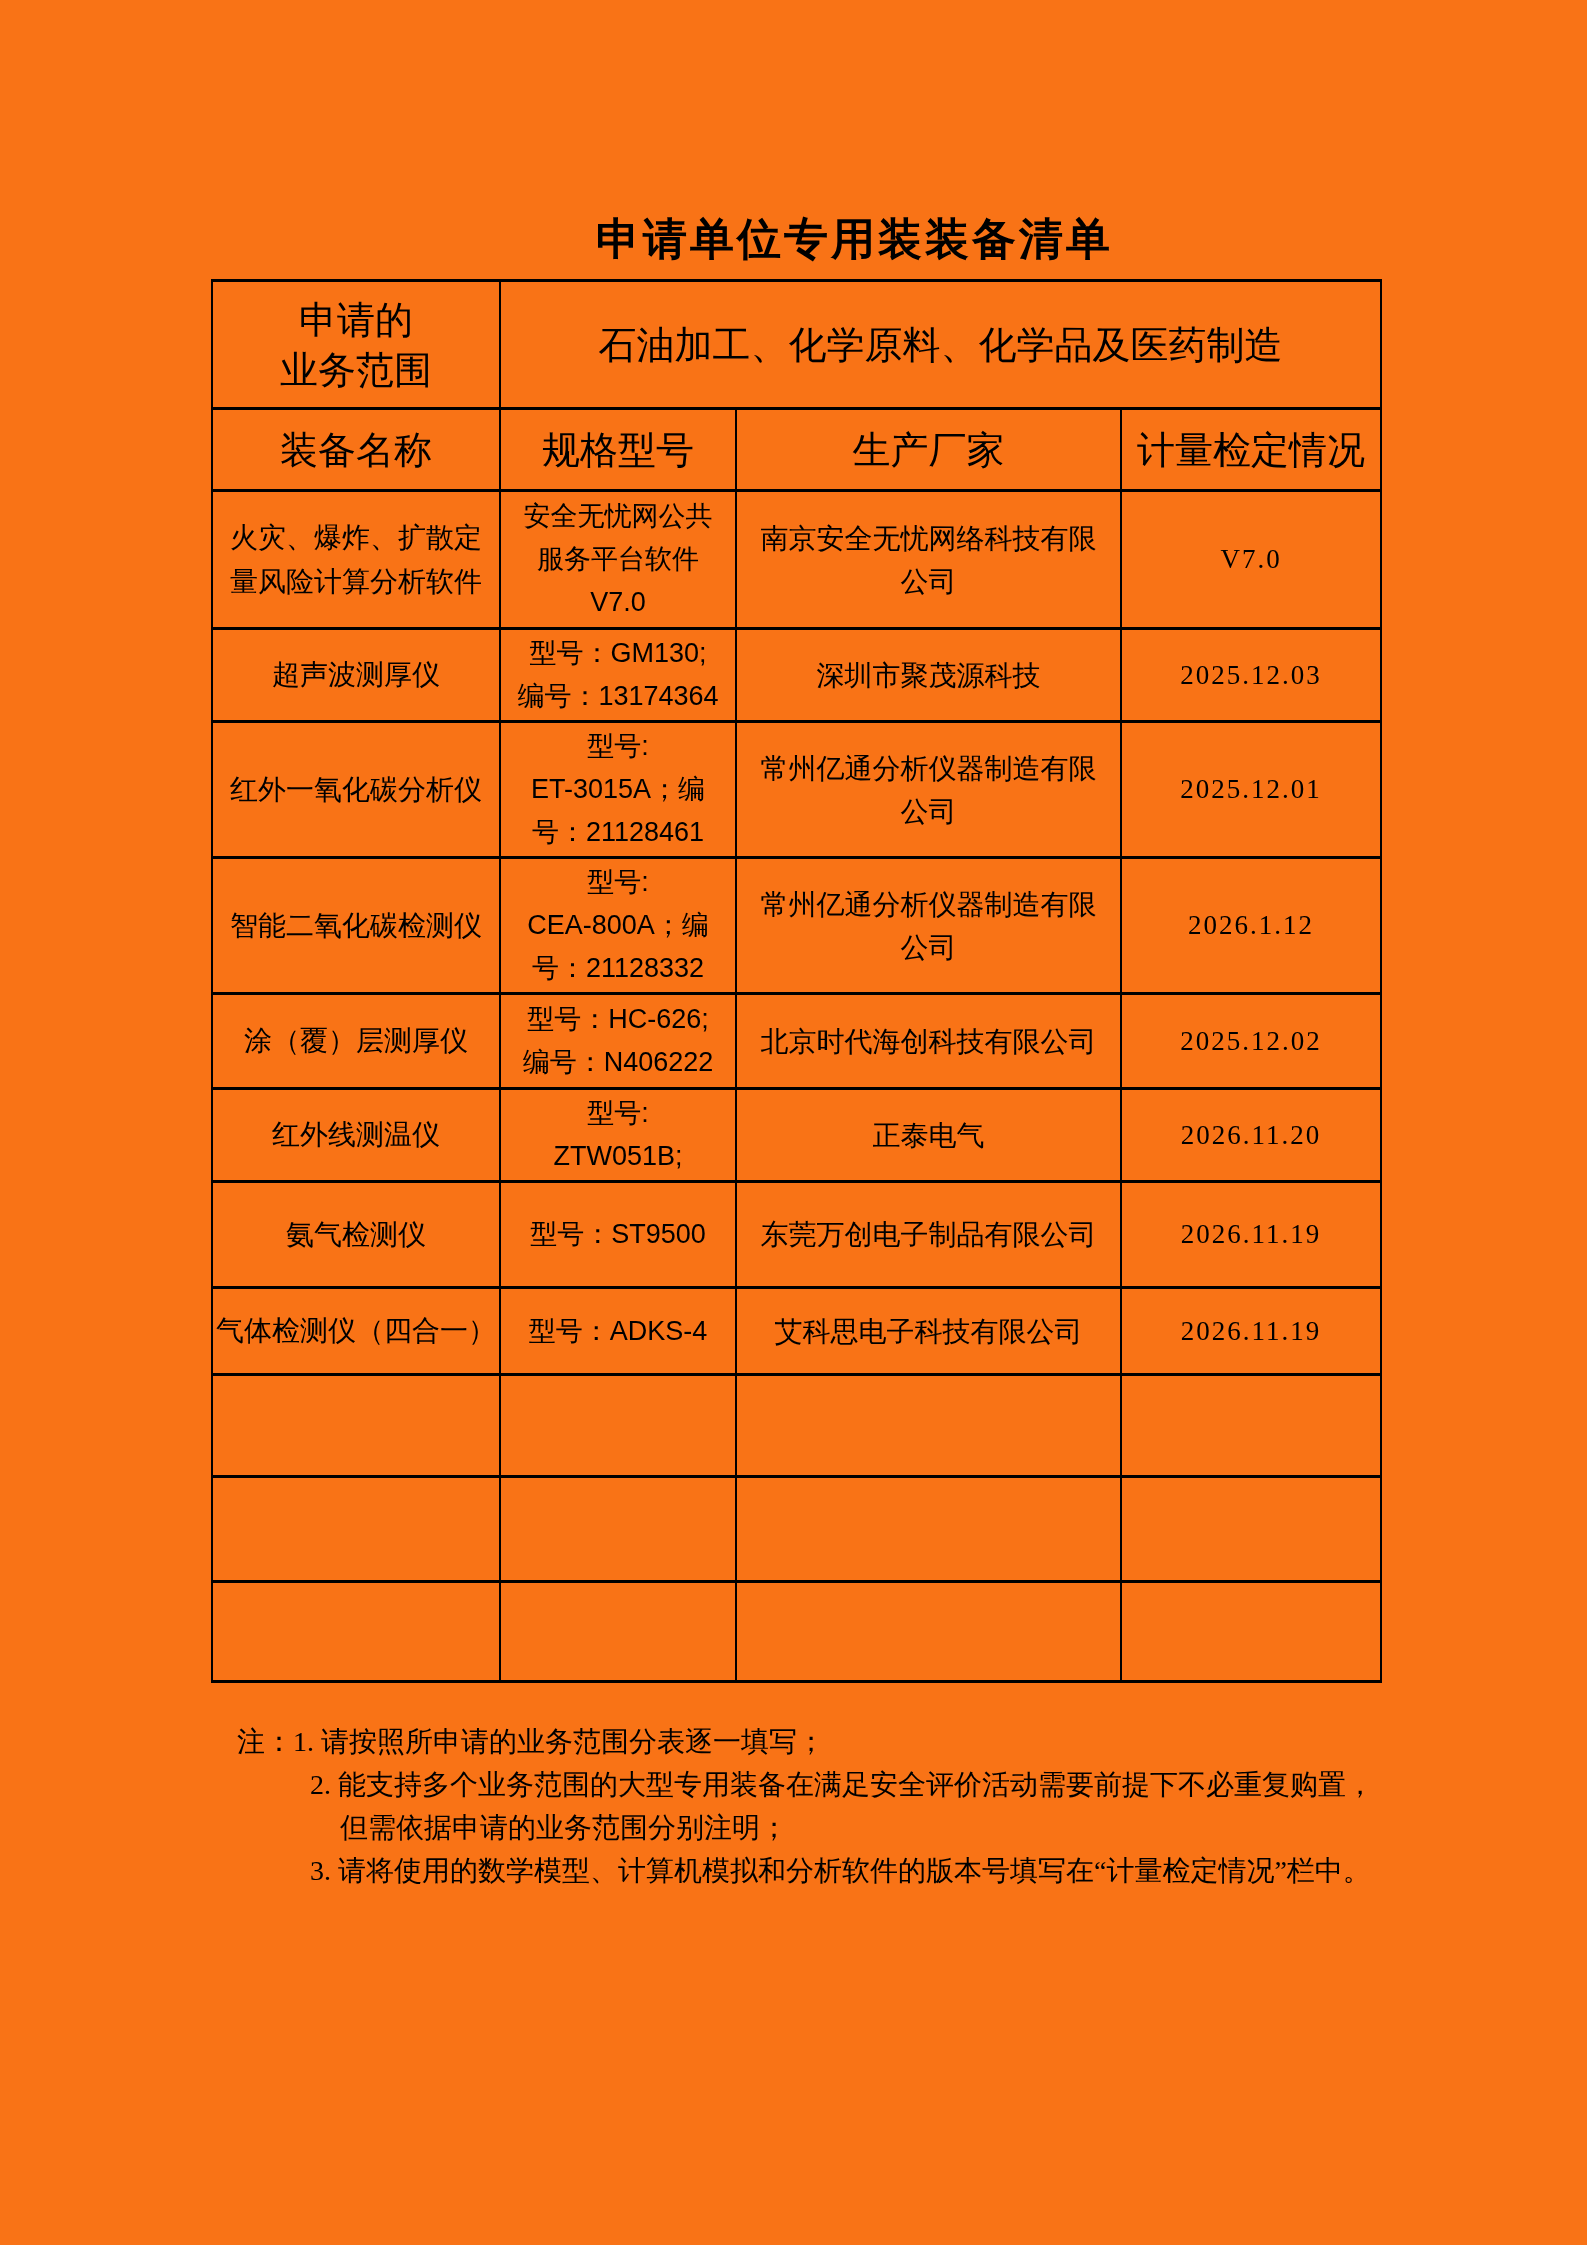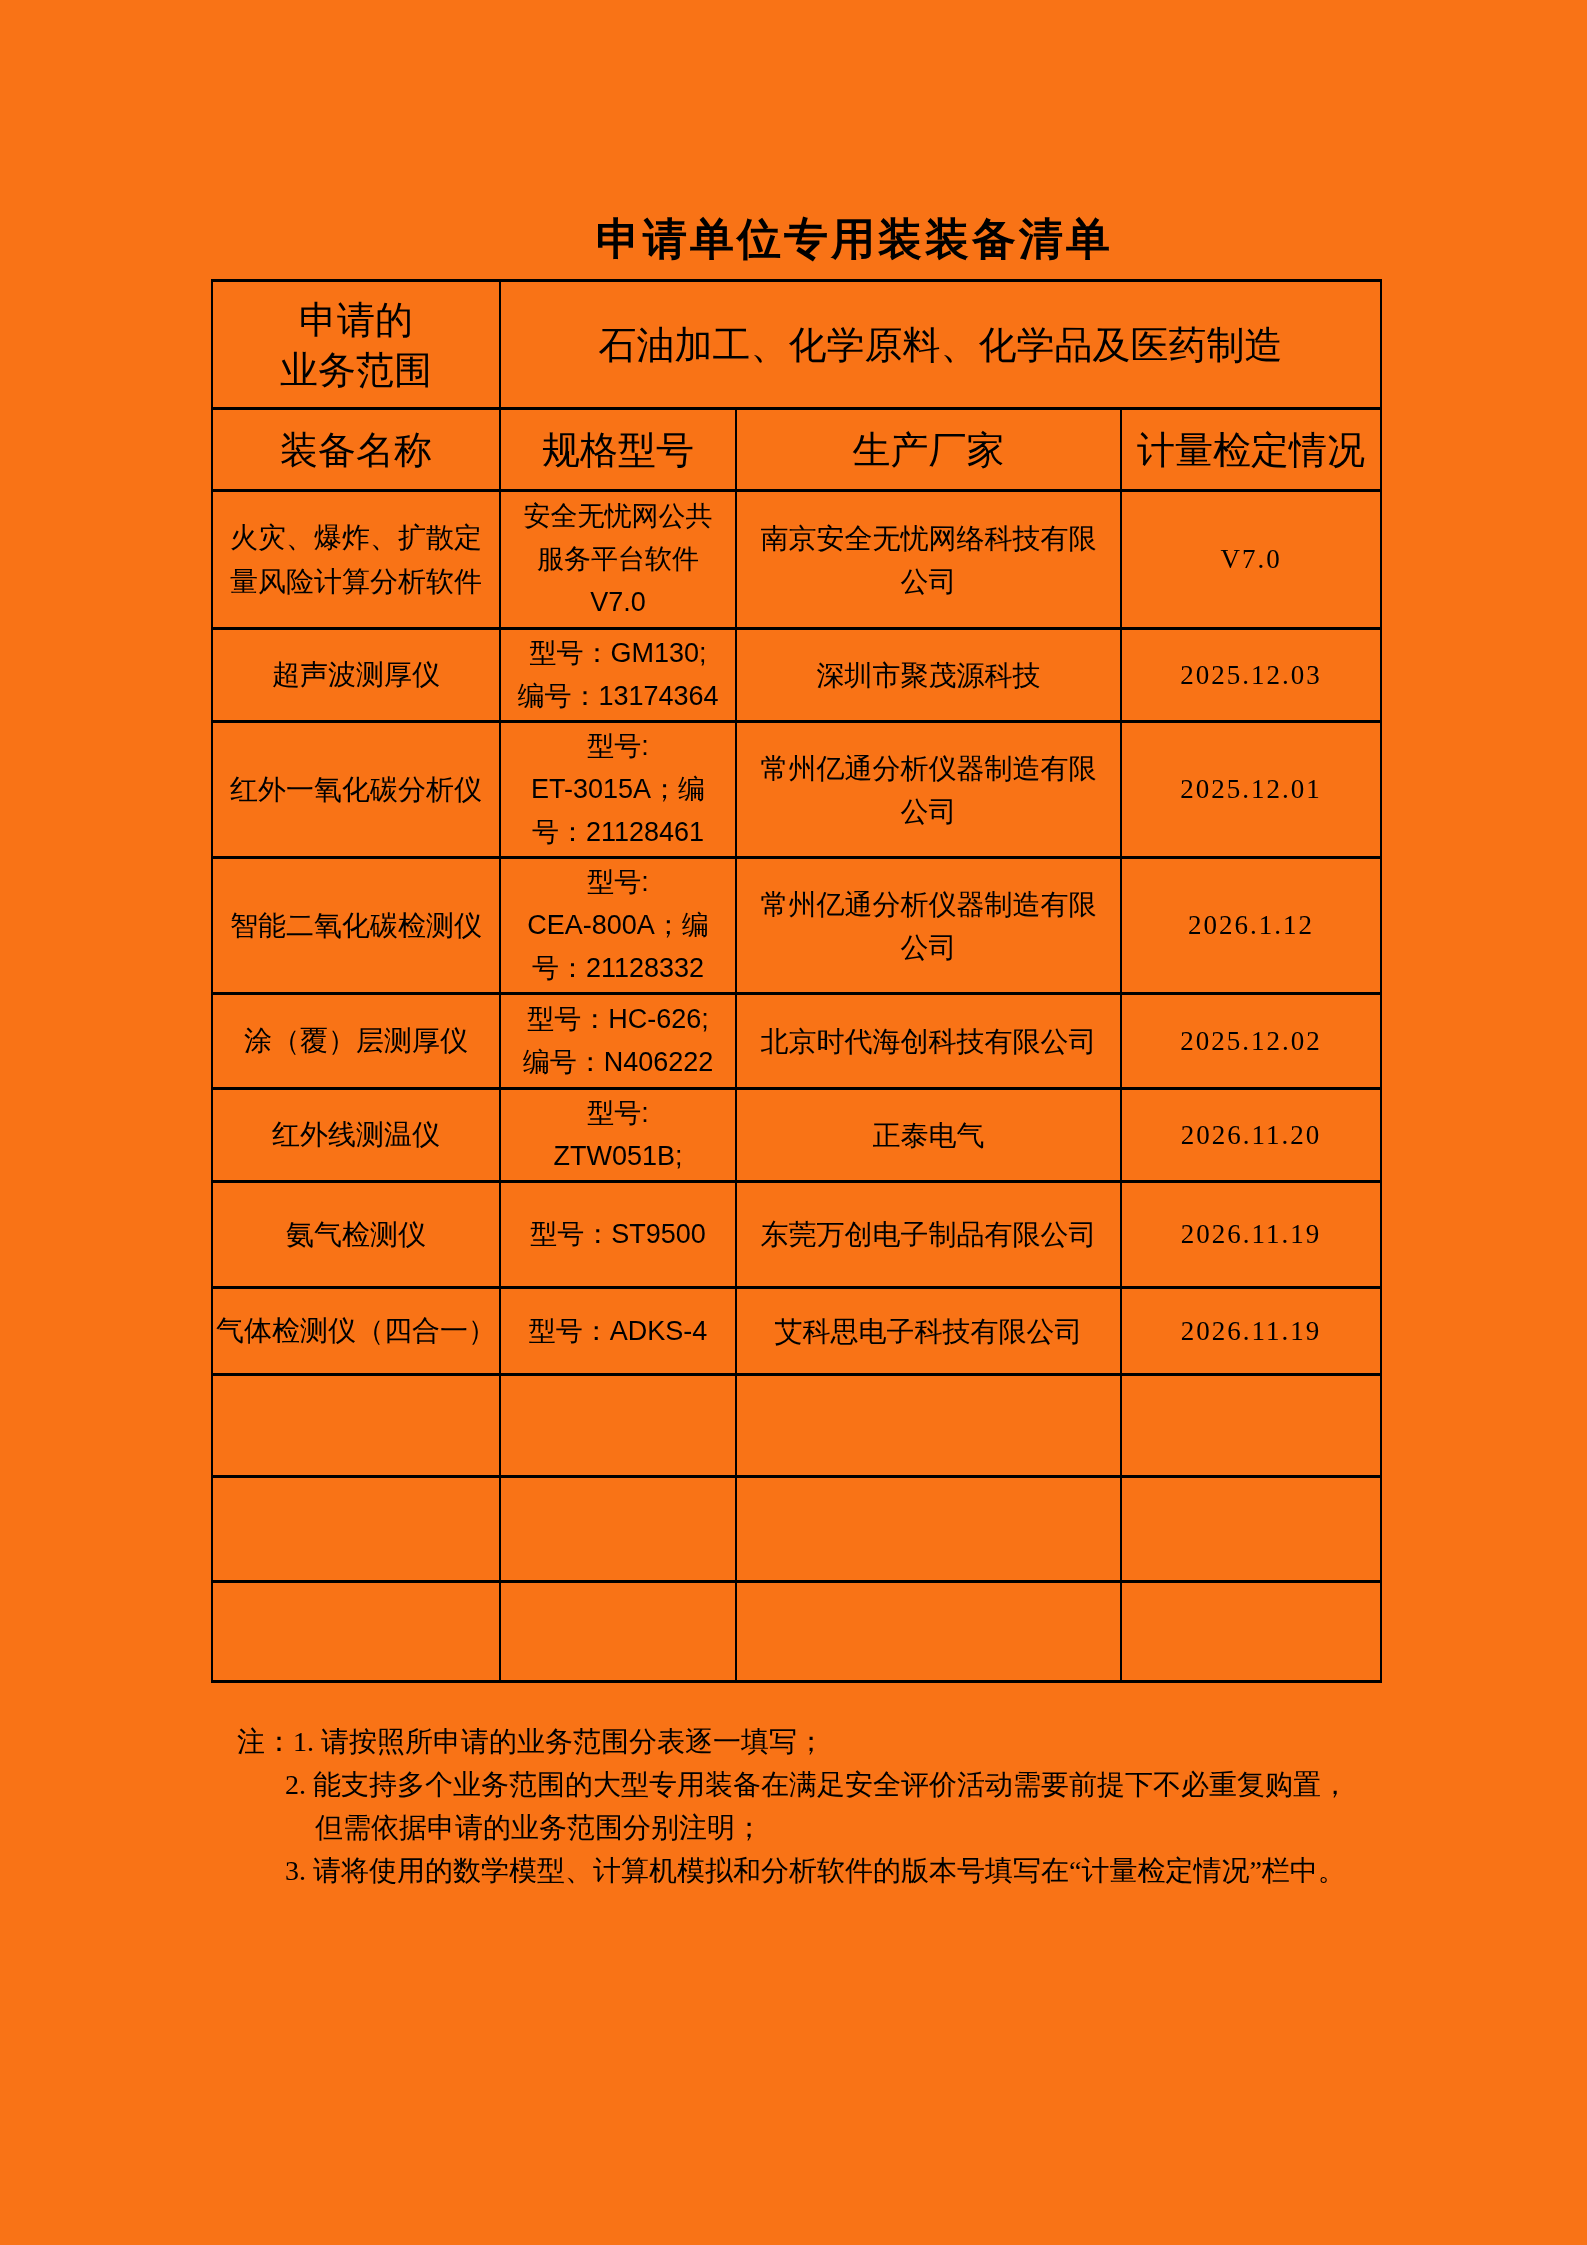--- a/index.html
+++ b/index.html
@@ -84,21 +84,21 @@
   .notes{
     position:absolute;
     left:237px;top:1720px;
     width:1160px;
     font-size:28px;
     line-height:43px;
   }
   .note-line{white-space:nowrap;}
   .note-prefix{display:inline-block;}
   .note-item{
-    margin-left:48px;
+    margin-left:73px;
     padding-left:30px;
     text-indent:-30px;
     white-space:pre-line;
   }
 </style>
 </head>
 <body>
 
 <div class="page">
 

